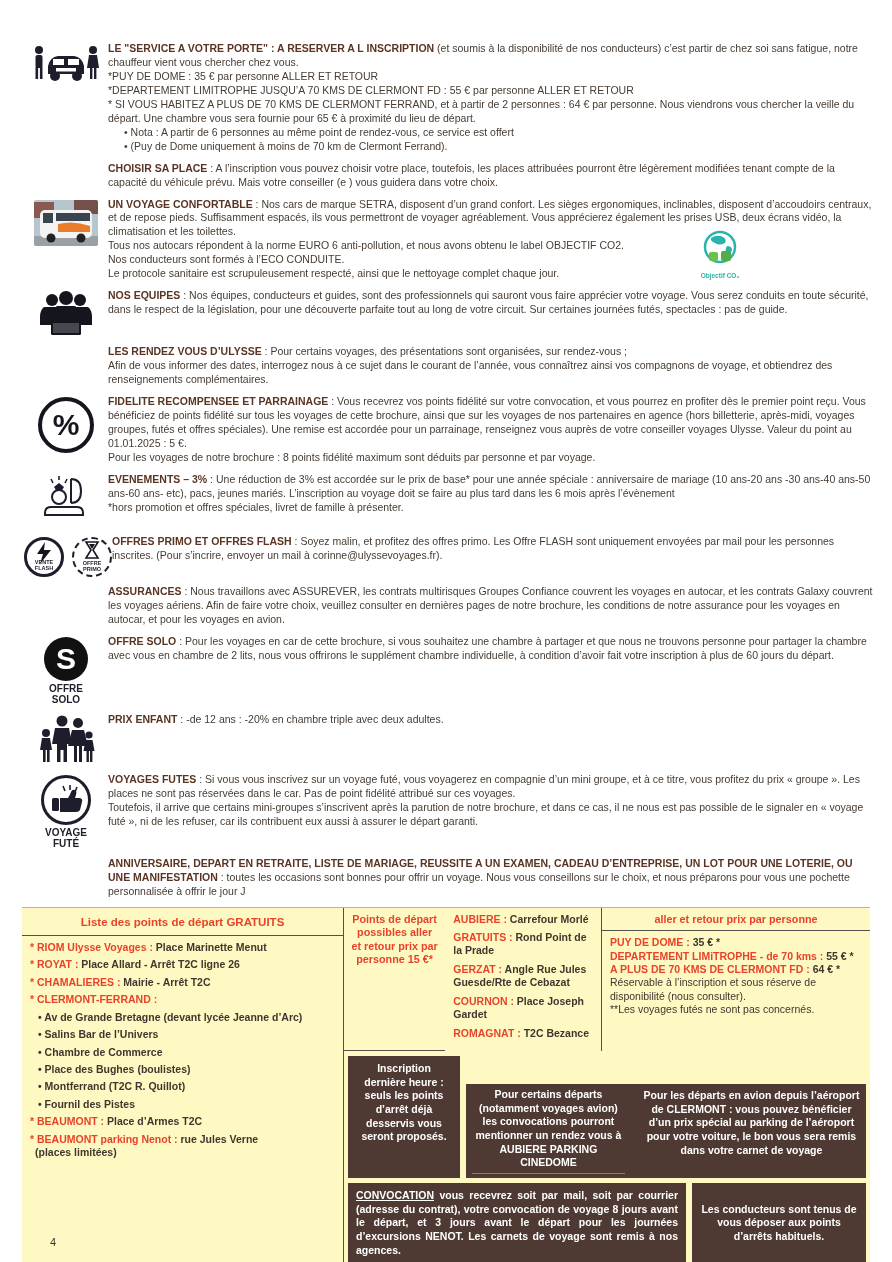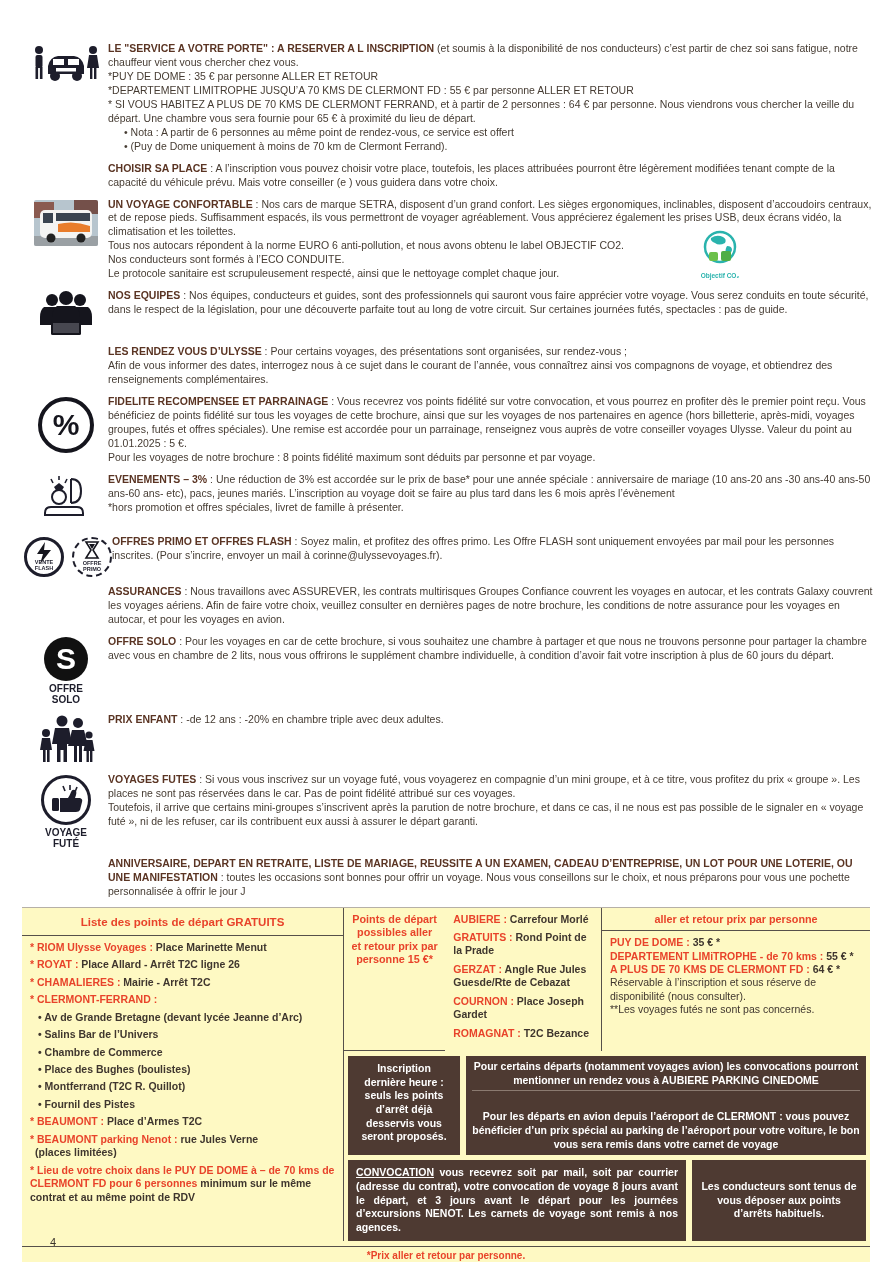--- a/index.html
+++ b/index.html
@@ -52,21 +52,21 @@
   .dt-col3 { flex:1; display:flex; flex-direction:column; }
   .dt-col2 .dt-body .dt-li { margin-bottom:5px; }
   .dt-col3 .dt-body { font-weight:normal; }
   .dt-col3 .price-line { font-weight:bold; }
   .dt-note { font-weight:normal; line-height:1.25; }
 
   .box-row { display:flex; gap:6px; padding:5px 4px 0 4px; }
   .dark-box { background:#4e3a32; color:#ffffff; font-weight:bold; line-height:1.3;
      padding:6px 8px; text-align:center; }
   .box-lastminute { flex:0 0 112px; display:flex; align-items:flex-start; }
-  .box-avion { flex:1; display:flex; flex-direction:column; gap:18px; padding:4px 6px; justify-content:center; }
+  .box-avion { flex:1; display:flex; flex-direction:row; gap:18px; padding:4px 6px; justify-content:center;margin-top:28px; }
   .box-avion p { border-bottom:0; }
   .box-avion .p1 { padding-bottom:3px; border-bottom:1px solid #8b7a70; }
   .box-avion .p2 { padding-top:1px; }
   .box-convoc { flex:0 0 338px; text-align:justify; }
   .box-convoc u { text-decoration:underline; }
   .box-drivers { flex:1; display:flex; align-items:center; justify-content:center; }
   .dt-footer { border-top:1px solid #56504a; margin-top:5px; text-align:center;
      color:#e8432a; font-weight:bold; padding:3px 0 4px 0; font-size:10px; }
   .page-num { position:absolute; left:50px; bottom:14px; font-size:11px; color:#3a332c; }
 </style>
@@ -327,21 +327,20 @@
           <div class="dt-li"><span class="red">* CLERMONT-FERRAND :</span></div>
           <div class="dt-sub">• Av de Grande Bretagne (devant lycée Jeanne d’Arc)</div>
           <div class="dt-sub">• Salins Bar de l’Univers</div>
           <div class="dt-sub">• Chambre de Commerce</div>
           <div class="dt-sub">• Place des Bughes (boulistes)</div>
           <div class="dt-sub">• Montferrand (T2C R. Quillot)</div>
           <div class="dt-sub">• Fournil des Pistes</div>
           <div class="dt-li"><span class="red">* BEAUMONT : </span><span>Place d’Armes T2C</span></div>
           <div class="dt-li" style="margin-bottom:0"><span class="red">* BEAUMONT parking Nenot : </span><span>rue Jules Verne</span></div>
           <div class="dt-li" style="padding-left:5px"><span>(places limitées)</span></div>
-          <div class="dt-li"><span class="red">* Lieu de votre choix  dans le PUY DE DOME à – de 70 kms de CLERMONT FD pour 6 personnes </span><span>minimum sur le même contrat et au même point de RDV</span></div>
         </div>
       </div>
 
       <div class="dt-right">
         <div class="dt-cols23">
           <div class="dt-col2">
             <div class="dt-header">
               <div>Points de départ possibles aller</div>
               <div>et retour prix par personne  15 €*</div>
             </div>

